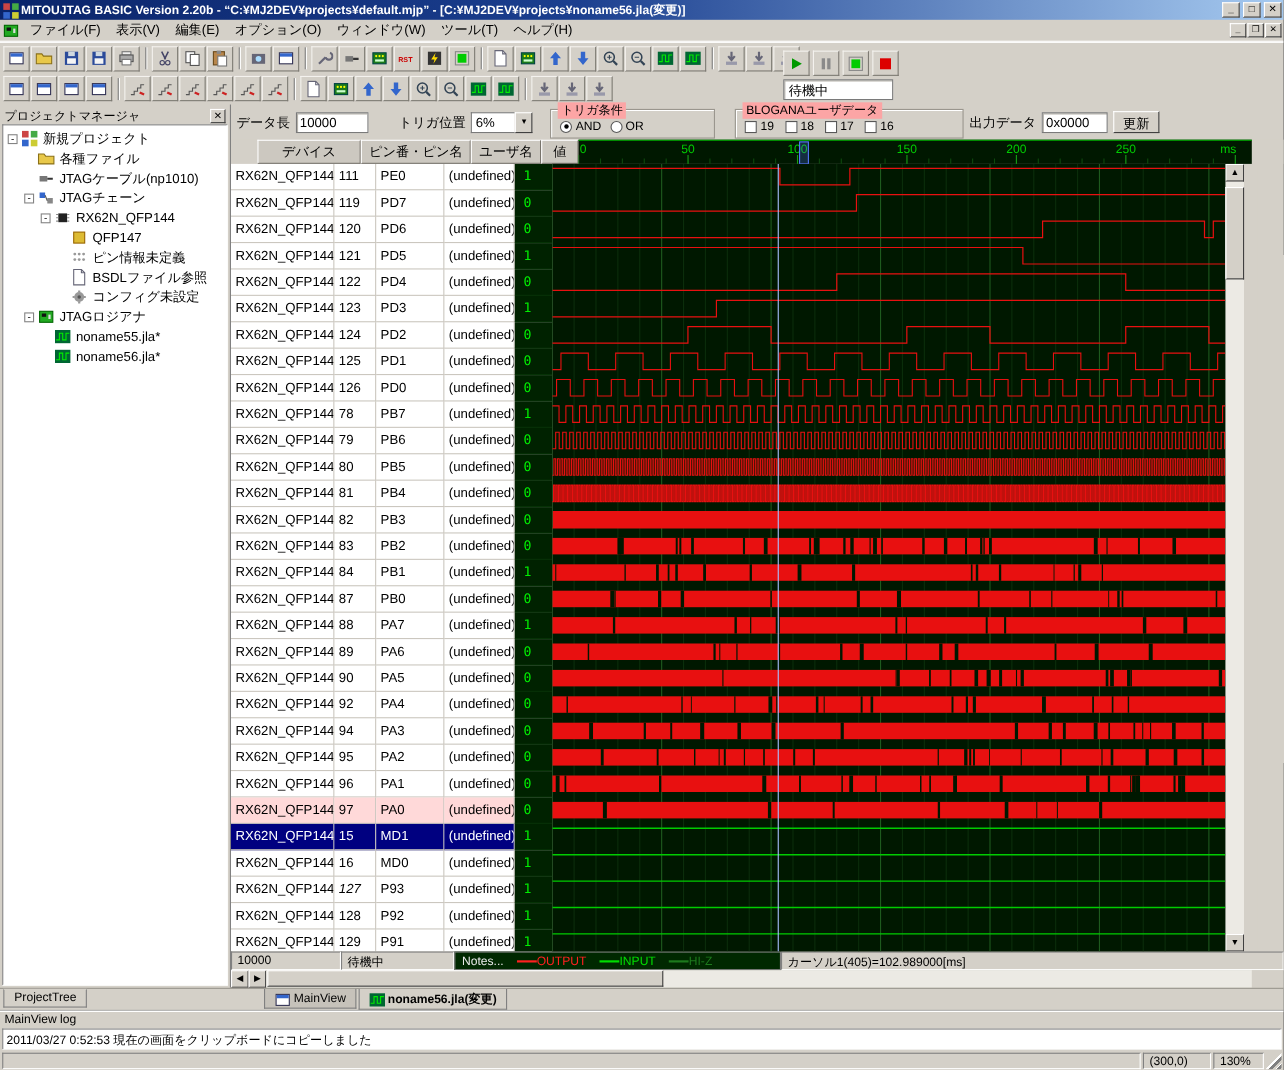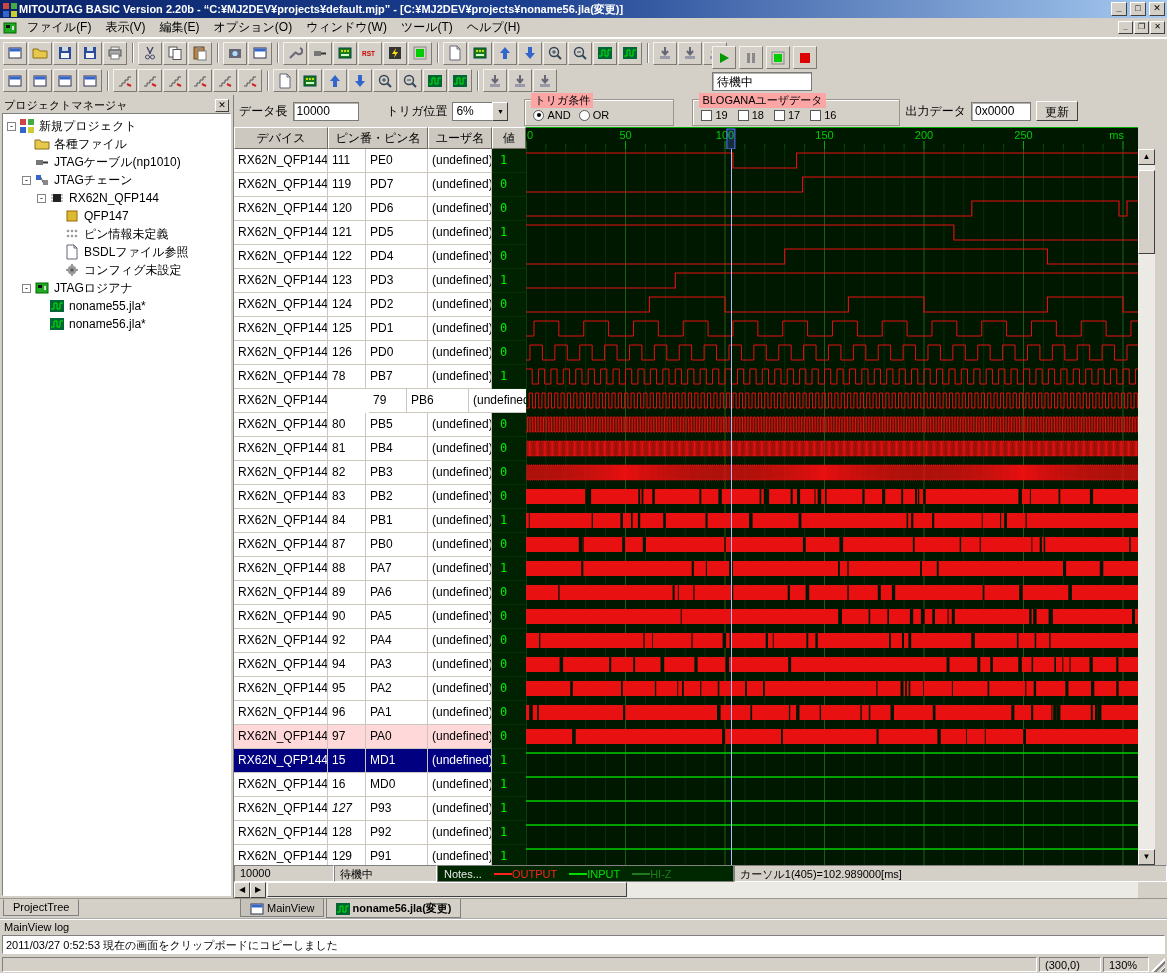--- a/index.html
+++ b/index.html
@@ -55,21 +55,21 @@
   .combo .carr { width:16px; background:#d4d0c8; border:1px solid; border-color:#fff #404040 #404040 #fff; font-size:7px; text-align:center; line-height:17px; }
   .gbox { position:relative; height:27px; border:1px solid #9a968e; box-shadow:inset 1px 1px 0 #fff; display:flex; align-items:center; gap:8px; padding:5px 8px 0; margin-top:3px; }
   .gtitle { position:absolute; top:-7px; left:6px; background:#fca5a5; padding:0 3px; font-size:11px; white-space:nowrap; }
   .radio { width:11px; height:11px; border-radius:50%; background:#fff; border:1px solid #585858; position:relative; flex:none; }
   .radio.on::after { content:""; position:absolute; left:2.5px; top:2.5px; width:4px; height:4px; border-radius:50%; background:#000; }
   .check { width:11px; height:11px; background:#fff; border:1px solid #585858; flex:none; }
   .ropt { display:flex; align-items:center; gap:3px; font-size:11px; }
   .pbtn { height:20px; padding:2px 8px; background:#d4d0c8; border:1px solid; border-color:#fff #404040 #404040 #fff; font-size:12px; }
   
   .analyzer { flex:1; position:relative; background:#d4d0c8; }
-  .anheader { display:flex; height:22px; }
+  .anheader { display:flex; height:22px;margin-left:24px; }
   .hcell { background:#ccc8c0; border:1px solid; border-color:#fff #6f6b63 #6f6b63 #fff; display:flex; align-items:center; justify-content:center; font-size:12px; flex:none; overflow:hidden; }
   .timelinehead { width:612px; background:#001800; border-top:1px solid #00aa00; position:relative; flex:none; }
   .ancorner { width:29px; background:#d4d0c8; flex:none; }
   .anbody { display:flex; height:716px; }
   .tablecol { width:292px; overflow:hidden; background:#fff; flex:none; }
   .trow { display:flex; height:24px; }
   .tcell { border-right:1px solid #cbc7bf; border-bottom:1px solid #cbc7bf; font-size:12px; padding:4px 3px 0 4px; white-space:nowrap; overflow:hidden; flex:none; }
   .trow.hl .tcell { background:#ffd9d9; }
   .trow.sel .tcell { background:#000080; color:#fff; }
   .vcell { width:34px; background:#002200; color:#00ee00; font-family:"DejaVu Sans Mono","Liberation Mono",monospace; font-size:12px; padding:4px 0 0 8px; border-bottom:1px solid #063206; border-right:none; flex:none; }
@@ -770,21 +770,21 @@
               </div>
               <div class="trow">
                 <div class="tcell" style="width: 94px;">RX62N_QFP144</div>
                 <div class="tcell" style="width: 38px;">78</div>
                 <div class="tcell" style="width: 62px;">PB7</div>
                 <div class="tcell" style="width: 64px;">(undefined)</div>
                 <div class="tcell vcell">1</div>
               </div>
               <div class="trow">
                 <div class="tcell" style="width: 94px;">RX62N_QFP144</div>
-                <div class="tcell" style="width: 38px; margin-left: 41px;">79</div>
+                <div class="tcell" style="width: 38px;">79</div>
                 <div class="tcell" style="width: 62px;">PB6</div>
                 <div class="tcell" style="width: 64px;">(undefined)</div>
                 <div class="tcell vcell">0</div>
               </div>
               <div class="trow">
                 <div class="tcell" style="width: 94px;">RX62N_QFP144</div>
                 <div class="tcell" style="width: 38px;">80</div>
                 <div class="tcell" style="width: 62px;">PB5</div>
                 <div class="tcell" style="width: 64px;">(undefined)</div>
                 <div class="tcell vcell">0</div>

